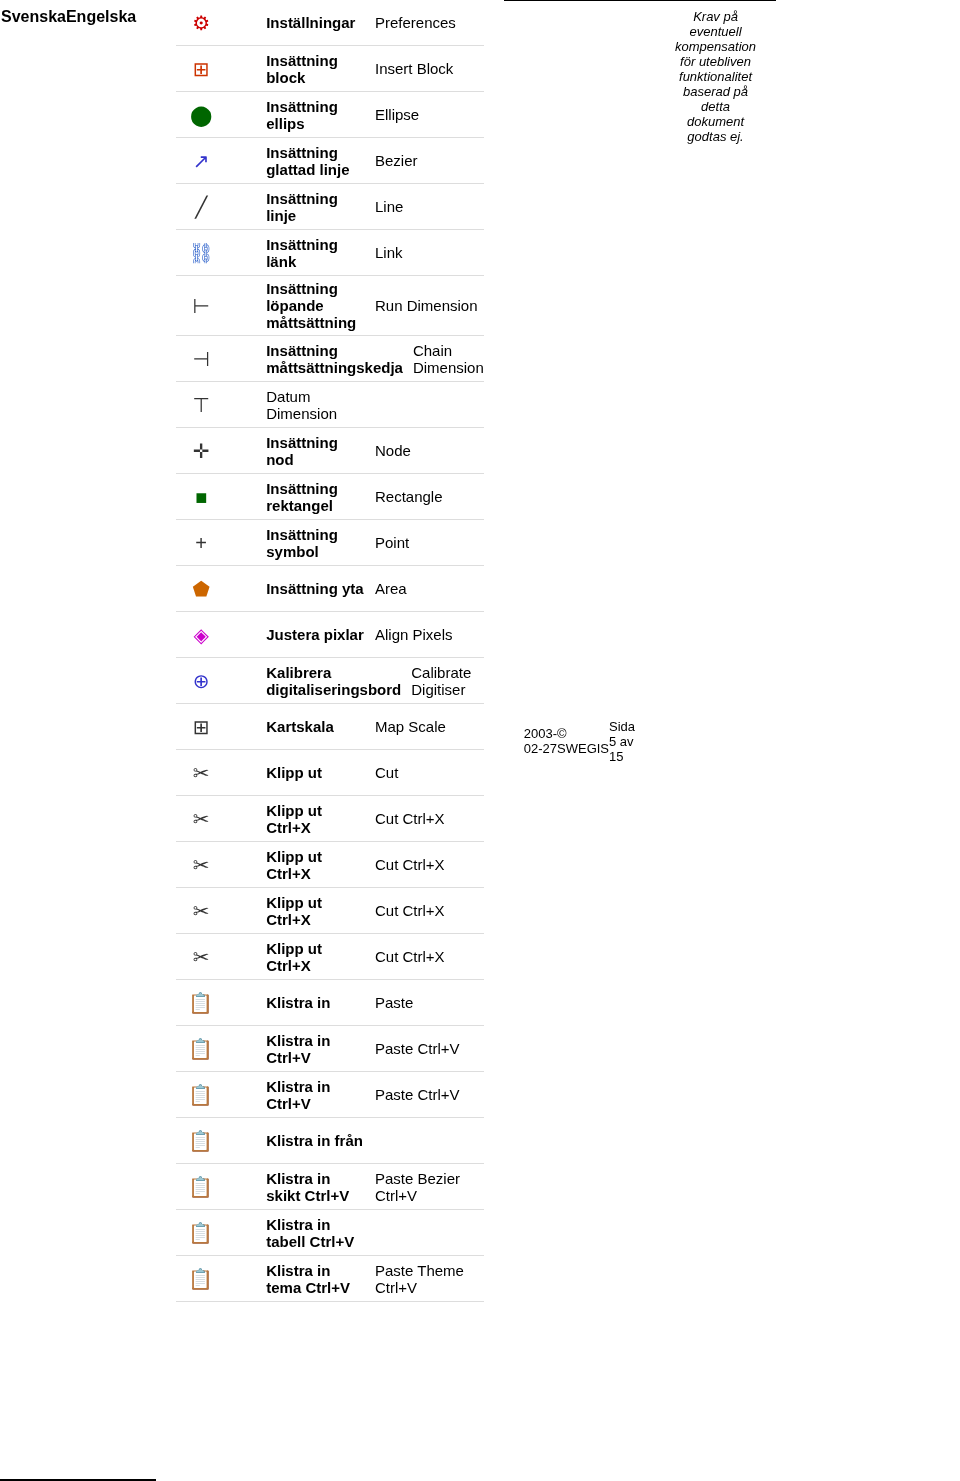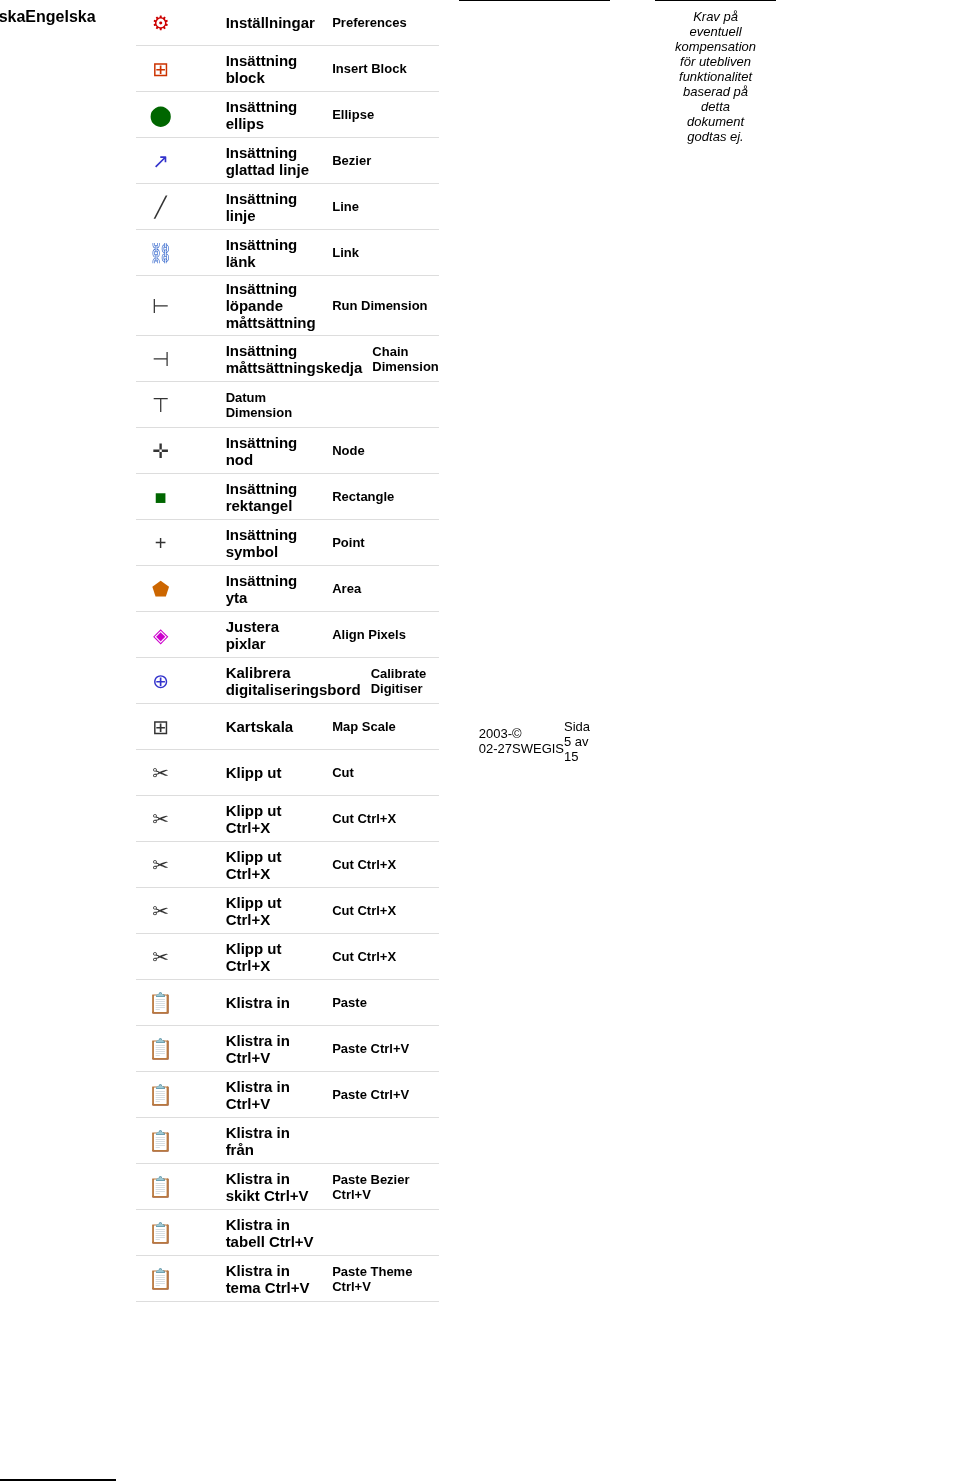--- a/index.html
+++ b/index.html
@@ -55,42 +55,41 @@
       justify-content: center;
       width: 50px;
     }
 
     .swedish-cell {
       font-weight: bold;
       font-size: 15px;
       padding-right: 10px;
     }
     .english-cell {
-      font-weight: bold;
-      font-size: 13px;
+      font-weight: normal;
+      font-size: 15px;
     }
 
     
     .footer {
       border-top: 1px solid #000000;
       padding: 16px 20px;
       display: flex;
       justify-content: space-between;
       align-items: center;
       font-size: 13px;
     }
 
     
     .bottom-note {
       border-top: 1px solid #000;
       padding: 8px 20px;
       font-style: italic;
       font-size: 13px;
       text-align: center;
-      margin-left: 45px;
     }
 
     
     .icon-box {
       width: 30px;
       height: 30px;
       display: inline-flex;
       align-items: center;
       justify-content: center;
       font-size: 18px;

